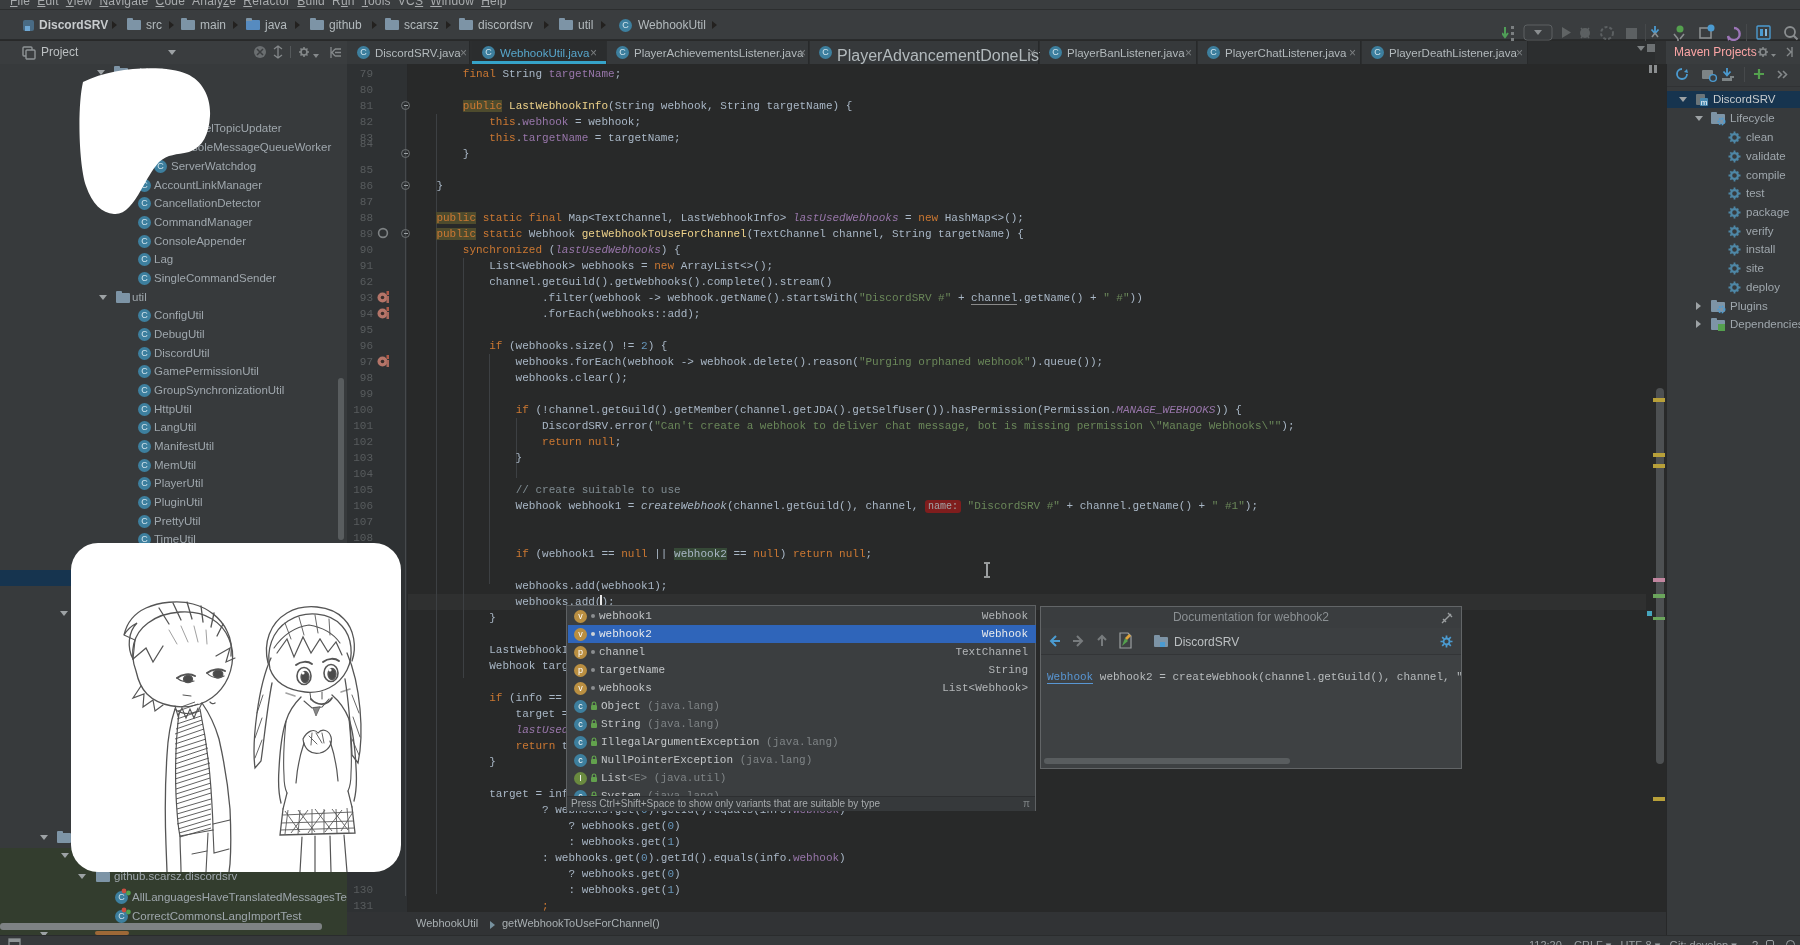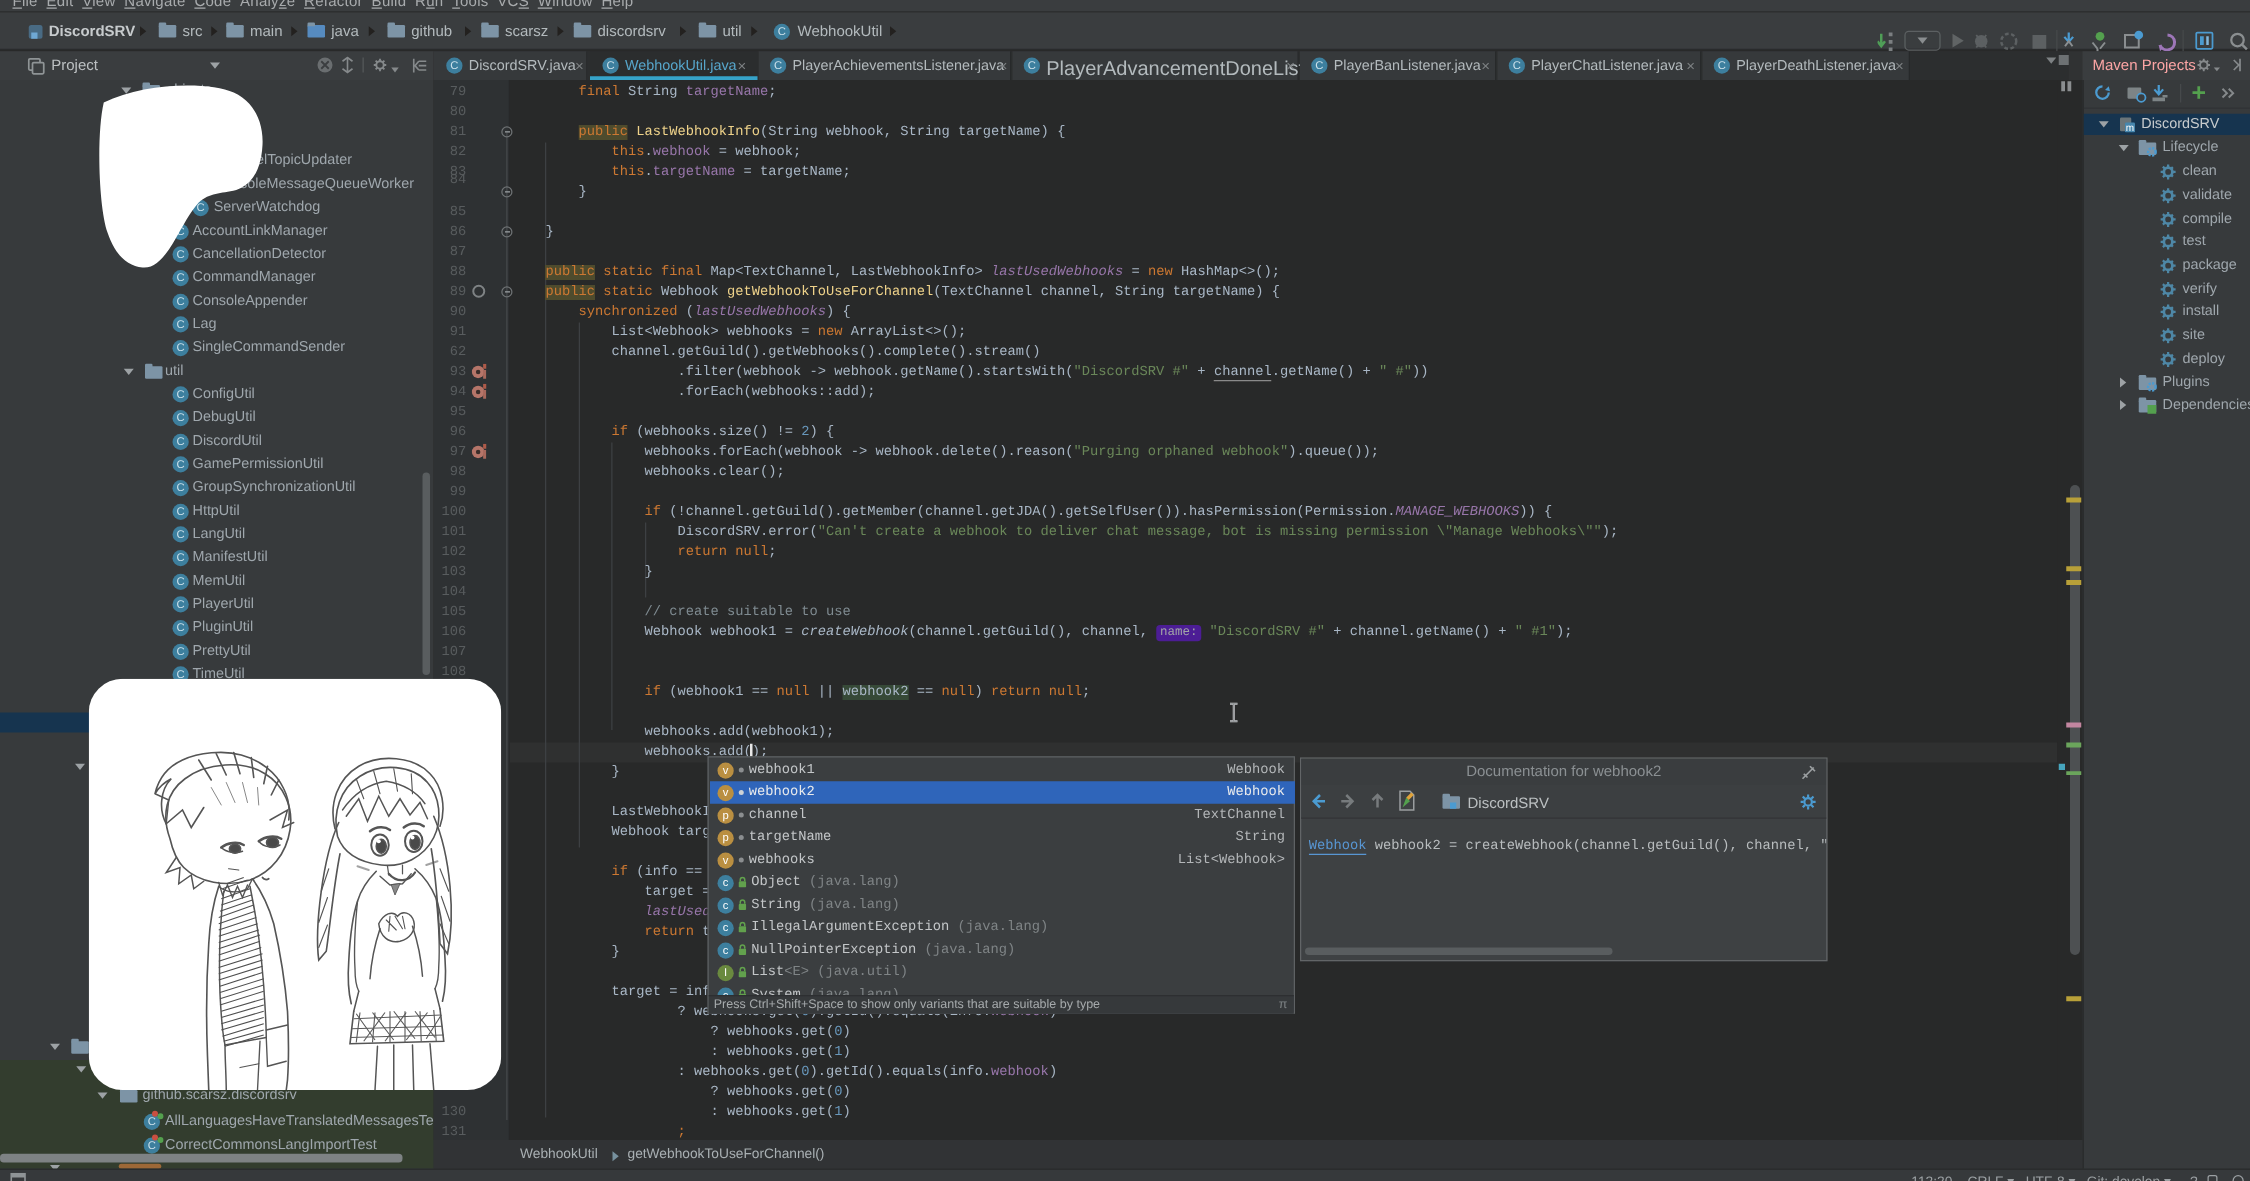--- a/index.html
+++ b/index.html
@@ -36,21 +36,21 @@
   #stripe { left:1646px; top:64px; width:20px; height:848px; background:#282929; }
   #mavenpanel { left:1666px; top:64px; width:134px; height:871px; background:#373a3c; border-left:1px solid #272829; }
   #crumbs { left:347px; top:912px; width:1319px; height:23px; background:#313335; }
   #statusbar { left:0; top:935px; width:1800px; height:10px; background:#36393b; border-top:1px solid #2a2c2d; overflow:hidden; }
   .tree-row { position:absolute; height:19px; line-height:19px; font-size:11.5px; color:#9fa7ad; white-space:nowrap; }
   .arrow { display:inline-block; width:0; height:0; border-left:4px solid transparent; border-right:4px solid transparent; border-top:5px solid #9da2a5; position:absolute; top:7px; }
   .arrow-r { display:inline-block; width:0; height:0; border-top:4px solid transparent; border-bottom:4px solid transparent; border-left:5px solid #9da2a5; position:absolute; top:5px; }
   .cicon { position:absolute; width:13px; height:13px; border-radius:50%; background:#3d7f9e; color:#cfe3ec; font-size:9px; line-height:13px; text-align:center; top:3px; font-family:"Liberation Sans"; }
   .folder { position:absolute; width:14px; height:10px; background:#7d94a6; border-radius:1px; top:5px; }
   .folder:before { content:""; position:absolute; left:0; top:-2px; width:6px; height:3px; background:#7d94a6; border-radius:1px 1px 0 0; }
-  .hint { display:inline-block; background:#4c1d95; color:#a2a5a7; border-radius:3px; padding:0 3px; font-size:10px; line-height:13px; }
+  .hint { display:inline-block; background:#7f1d1d; color:#a2a5a7; border-radius:3px; padding:0 3px; font-size:10px; line-height:13px; }
   .fold { position:absolute; left:54px; width:9px; height:9px; border:1px solid #6e7274; border-radius:50%; }
   .fold:before { content:""; position:absolute; left:1.5px; top:3px; width:4px; height:1px; background:#9da2a5; }
   .guide { position:absolute; width:1px; background:#3d4043; }
   .gicon { position:absolute; left:30px; width:12px; height:12px; }
   .crow { position:absolute; left:1px; width:468px; height:18px; font-family:"Liberation Mono", monospace; font-size:11px; line-height:18px; color:#c3c6c8; white-space:pre; }
   .ctype { position:absolute; right:8px; top:0; color:#b3b6b8; }
   .pic { position:absolute; left:6px; top:2.5px; width:13px; height:13px; border-radius:50%; background:#ba8f41; color:#fff; font-size:9px; line-height:13px; text-align:center; font-family:"Liberation Sans"; }
   .picc { background:#3d7f9e; }
   .pici { background:#6a8a3f; }
   .dot { position:absolute; left:23px; top:7px; width:4px; height:4px; border-radius:50%; background:#8b8e90; }

